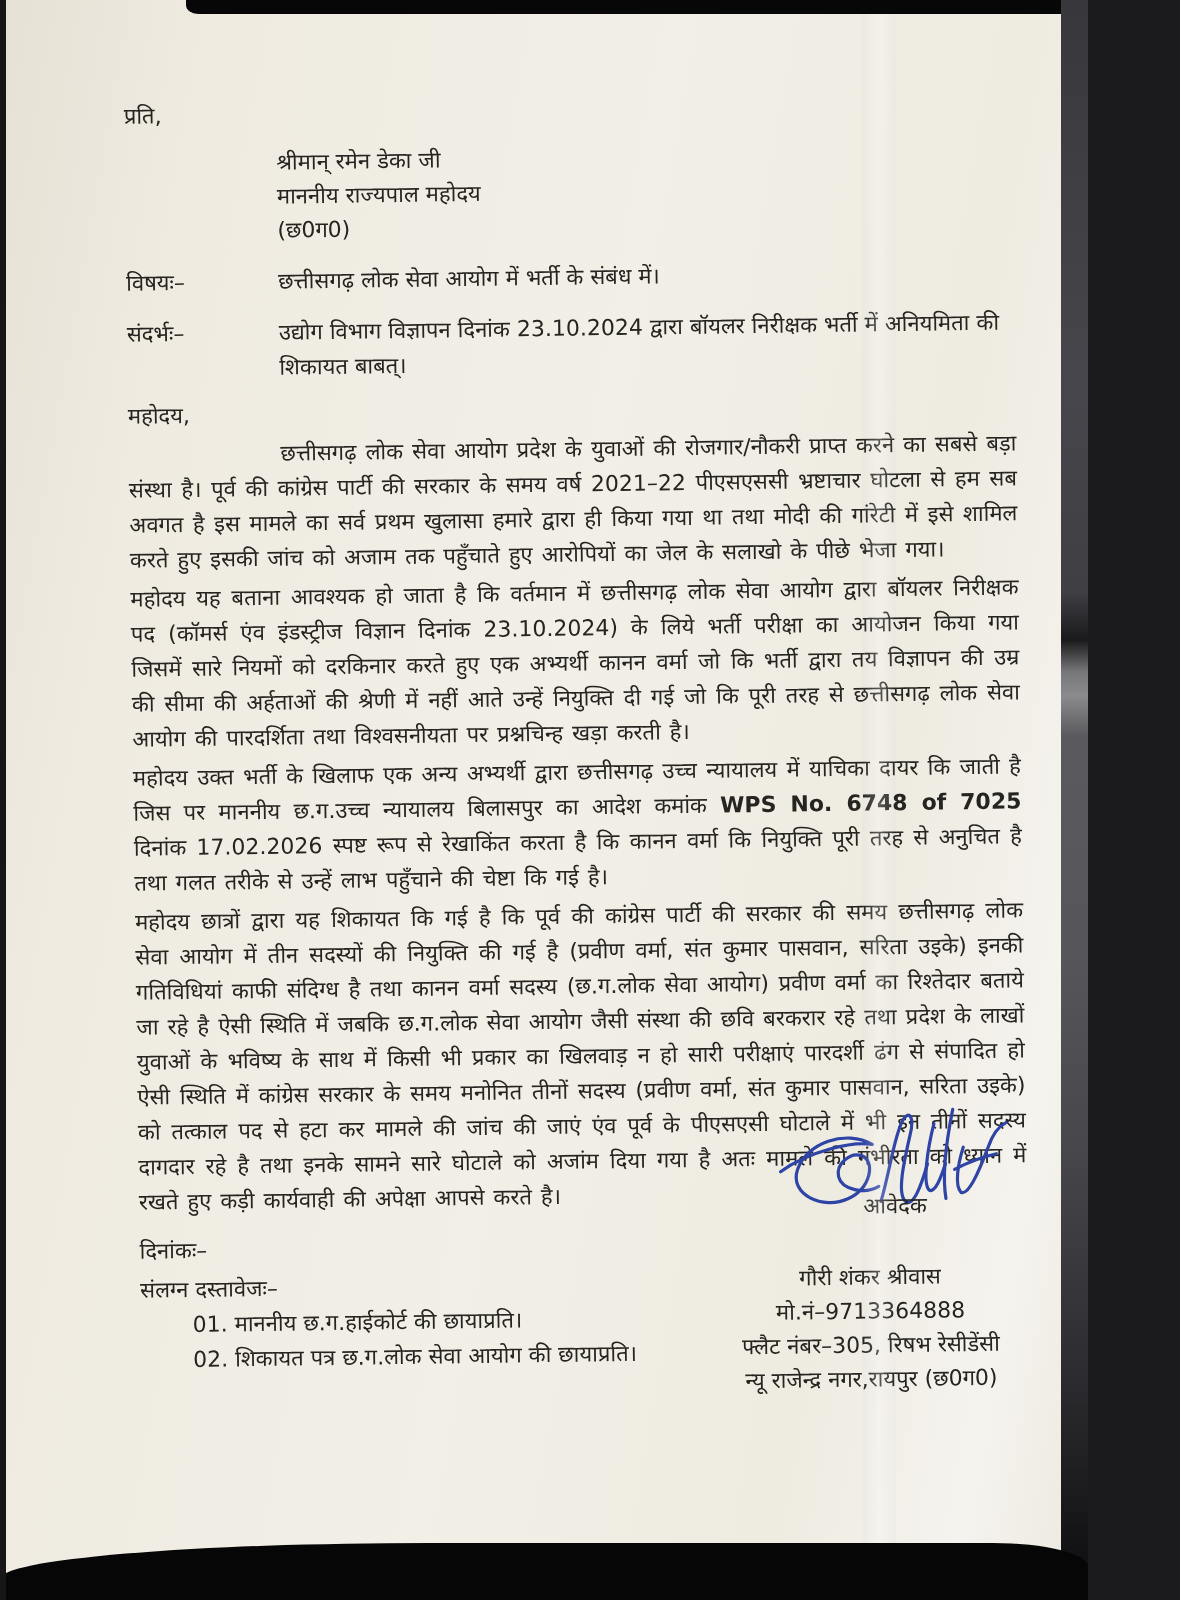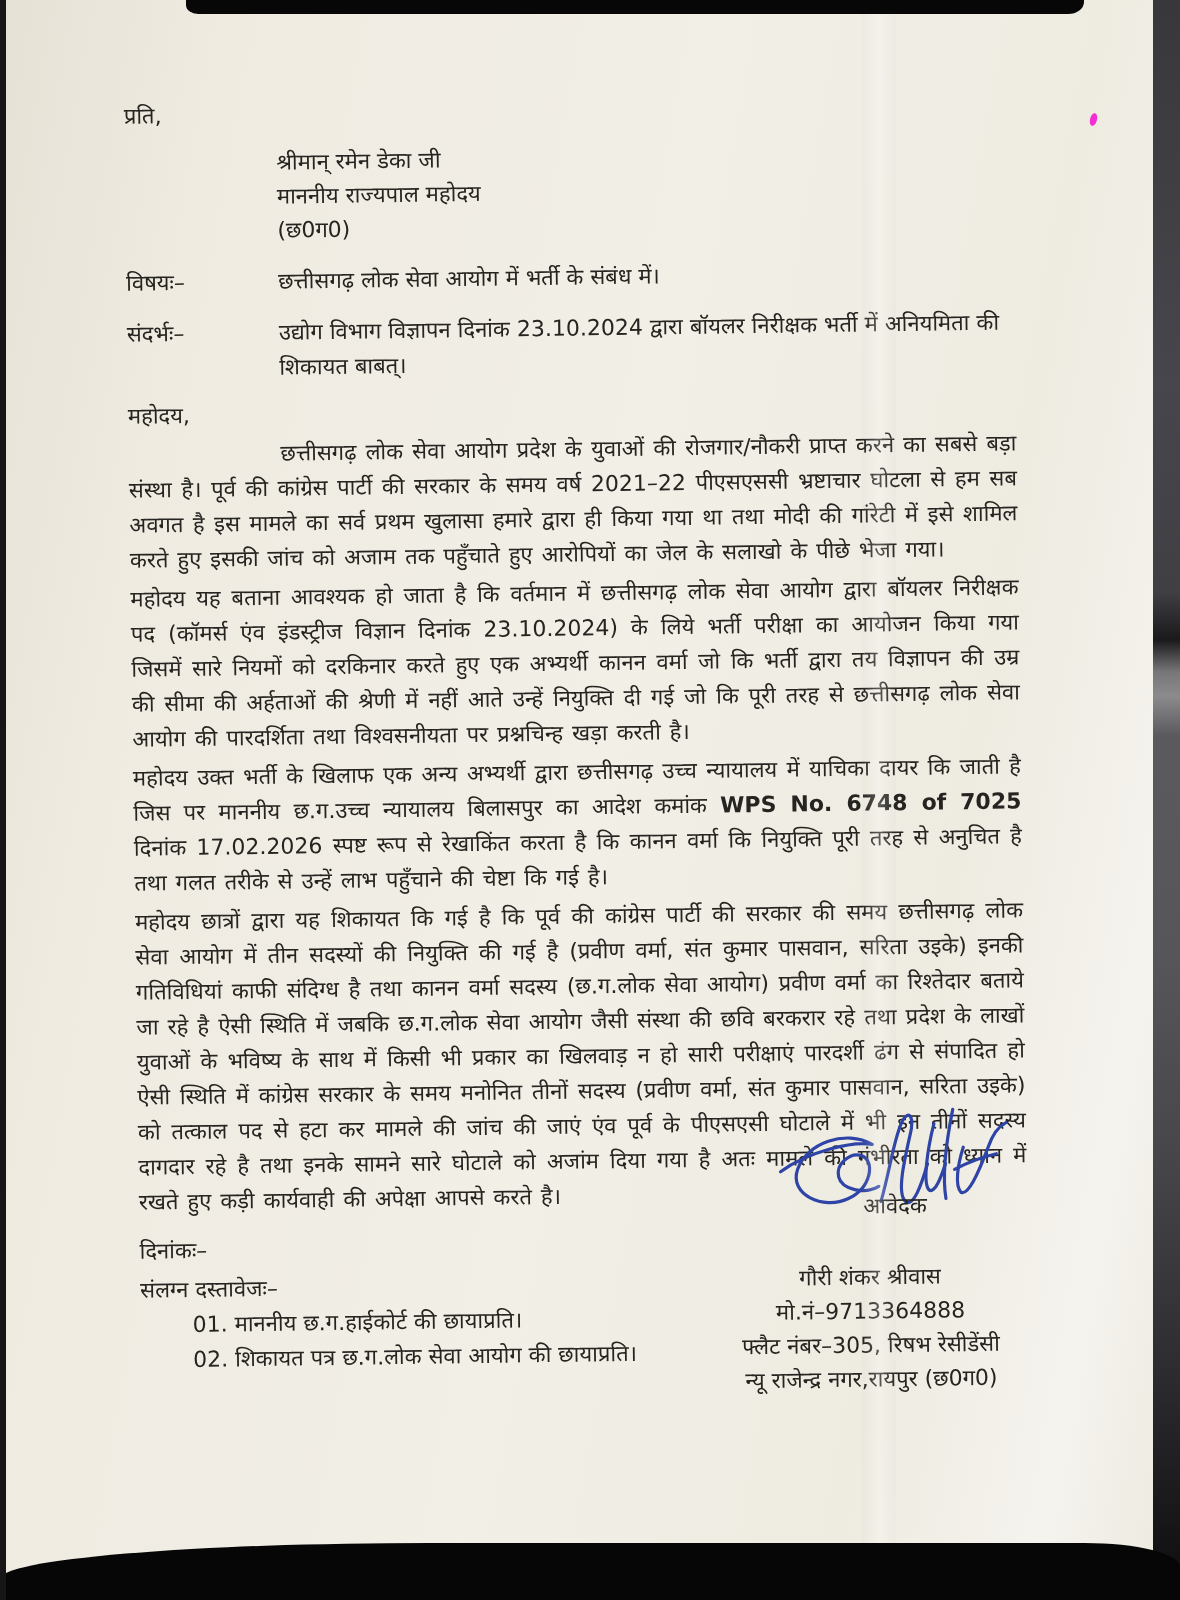--- a/index.html
+++ b/index.html
@@ -1,17 +1,17 @@
 <!DOCTYPE html>
 <html><head>
 <meta charset="utf-8">
 <style>
   html,body{margin:0;padding:0;background:#1b1b1d;}
   .photo{
-    position:relative;width:1180px;height:1600px;overflow:hidden;
+    position:relative;width:1088px;height:1600px;overflow:hidden;
     background:linear-gradient(100deg,#e6e1d5 0%,#efebe1 16%,#f2efe7 50%,#eeebe1 76%,#f5f3ee 90%,#ebe8dd 100%);
     font-family:"DejaVu Sans","Liberation Sans",sans-serif;
     color:#262420;
   }
   
   .edge-top{position:absolute;left:186px;top:0;width:898px;height:14px;background:#070707;
     border-radius:0 0 16px 12px / 0 0 12px 9px;}
   .edge-left{position:absolute;left:0;top:0;width:6px;height:100%;background:#161616;}
   .edge-right{position:absolute;right:0;top:0;width:27px;height:100%;
     background:linear-gradient(180deg,#38383c 0%,#46464c 24%,#3f3f44 37%,#1a1a1c 40%,#77777a 42%,#8b8b8d 43.5%,#5a5a5e 46%,#55555a 60%,#47474b 72%,#2e2e32 85%,#0c0c0e 100%);}

